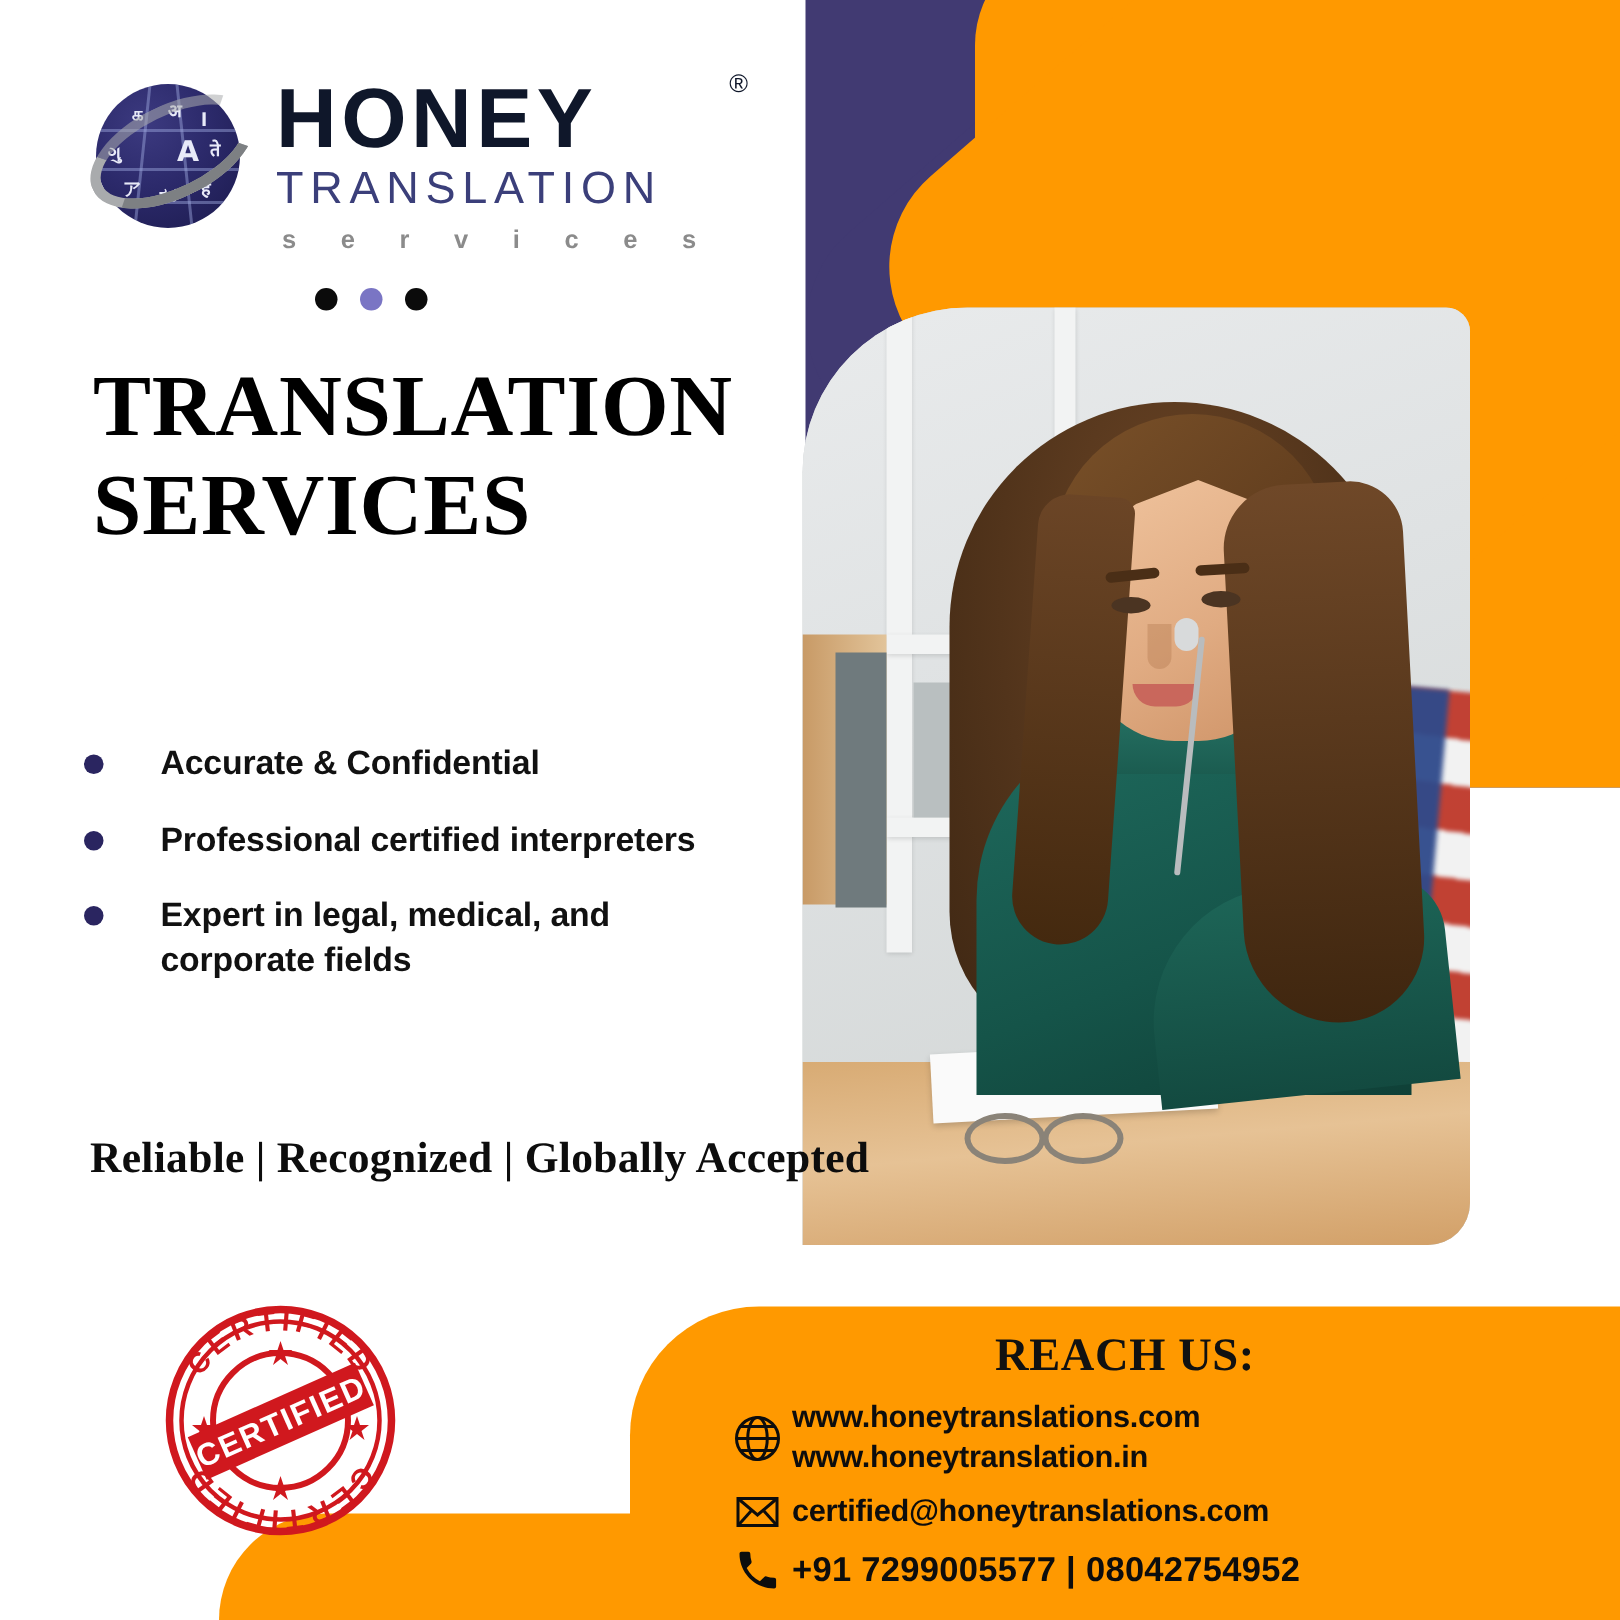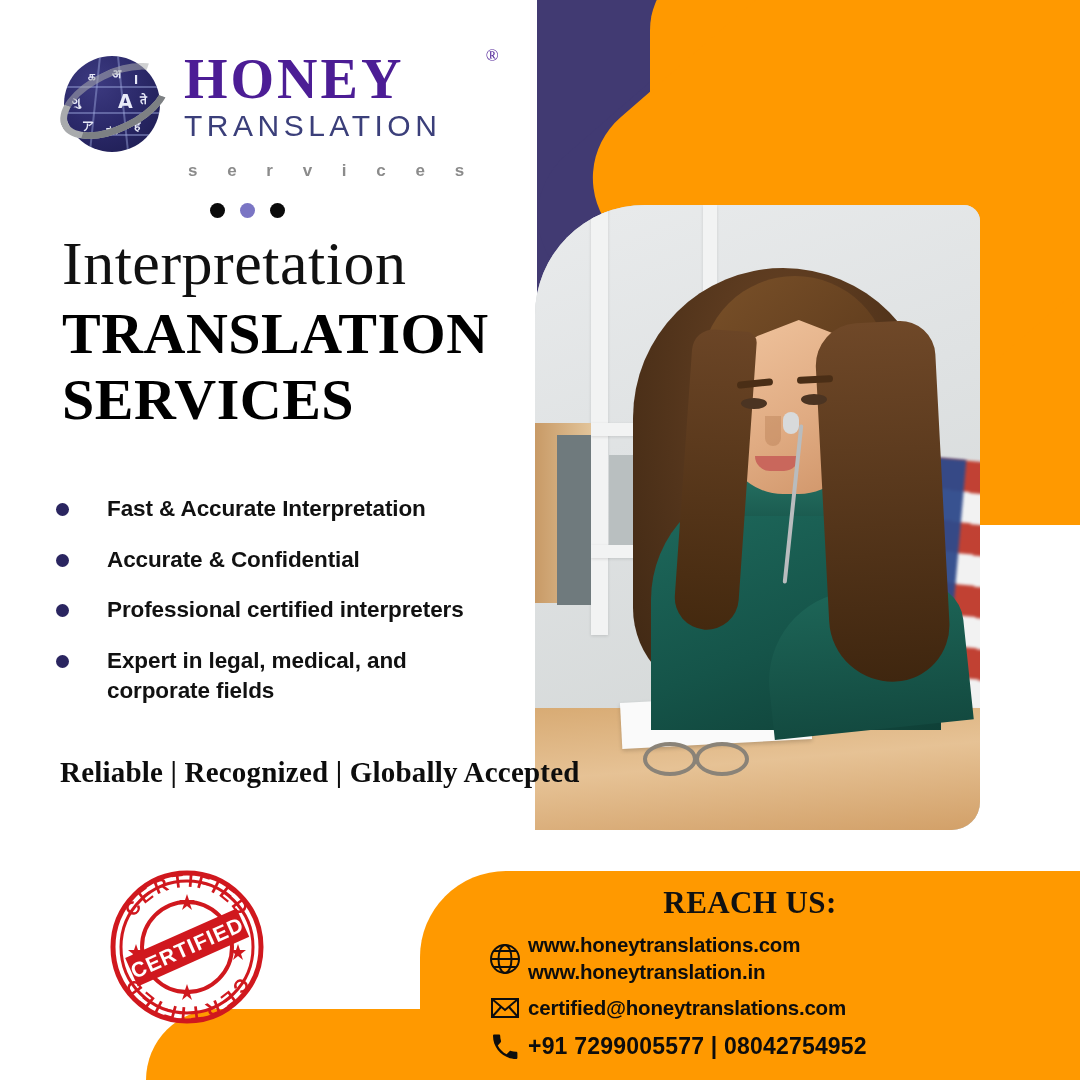--- a/index.html
+++ b/index.html
@@ -220,37 +220,37 @@
   .ring2 {
     position:absolute; left:-2px; top:22px; width:118px; height:62px;
     border:7px solid transparent;
     border-bottom-color:#7d8083;
     border-radius:50%;
     transform:rotate(-26deg);
   }
   .logo-text { padding-top:4px; }
   .brand-main {
     position:relative;
-    font-family:Liberation Serif, serif;
-    font-size:56px; font-weight:700; color:#4c1d95;
+    font-family:Liberation Sans, sans-serif;
+    font-size:56px; font-weight:700; color:#0f172a;
     letter-spacing:3px; line-height:.98;
   }
   .reg {
     position:absolute; top:-4px; right:-22px;
     font-size:17px; font-weight:400; letter-spacing:0;
   }
   .brand-sub {
     font-family:"Liberation Sans", sans-serif;
     font-size:30px; font-weight:400; color:#3b3f7a;
     letter-spacing:4.5px; margin-top:4px; line-height:1;
   }
   .brand-services {
     font-family:"Liberation Sans", sans-serif;
     font-size:17px; font-weight:600; color:#8b8b8b;
-    letter-spacing:12.5px; margin-top:20px; padding-left:4px;
+    letter-spacing:12.5px; margin-top:9px; padding-left:4px;
   }
   .dots { display:flex; gap:15px; margin:22px 0 0 152px; }
   .dot { width:15px; height:15px; border-radius:50%; }
   .dot.d1 { background:#0b0b0b; }
   .dot.d2 { background:#7A75C4; }
   .dot.d3 { background:#0b0b0b; }
 
   
   .headline { position:absolute; left:62px; top:232px; z-index:6; }
   .head-script {
@@ -401,30 +401,25 @@
       </div>
     </div>
     <div class="dots">
       <div class="dot d1"></div>
       <div class="dot d2"></div>
       <div class="dot d3"></div>
     </div>
   </div>
 
   <div class="headline">
-    <div class="head-script">Interpretation</div>
     <div class="head-bold">TRANSLATION</div>
     <div class="head-bold" style="margin-top:0">SERVICES</div>
   </div>
 
   <div class="bullets">
-    <div class="bullet-row">
-      <span class="bullet-dot"></span>
-      <span class="bullet-text">Fast &amp; Accurate Interpretation</span>
-    </div>
     <div class="bullet-row">
       <span class="bullet-dot"></span>
       <span class="bullet-text">Accurate &amp; Confidential</span>
     </div>
     <div class="bullet-row">
       <span class="bullet-dot"></span>
       <span class="bullet-text">Professional certified interpreters</span>
     </div>
     <div class="bullet-row">
       <span class="bullet-dot"></span>

